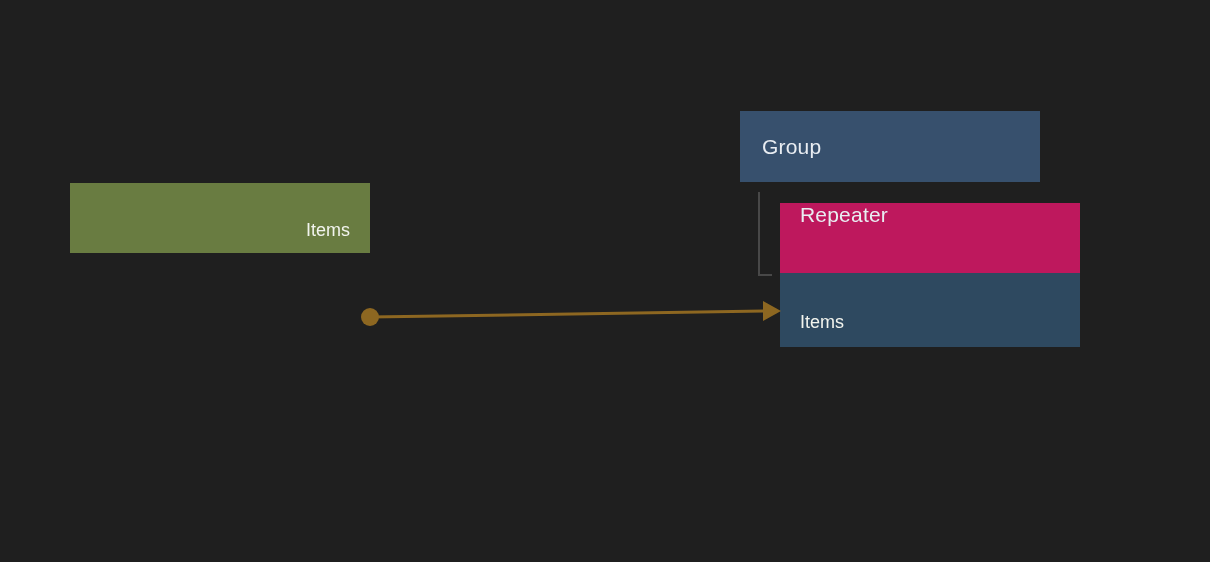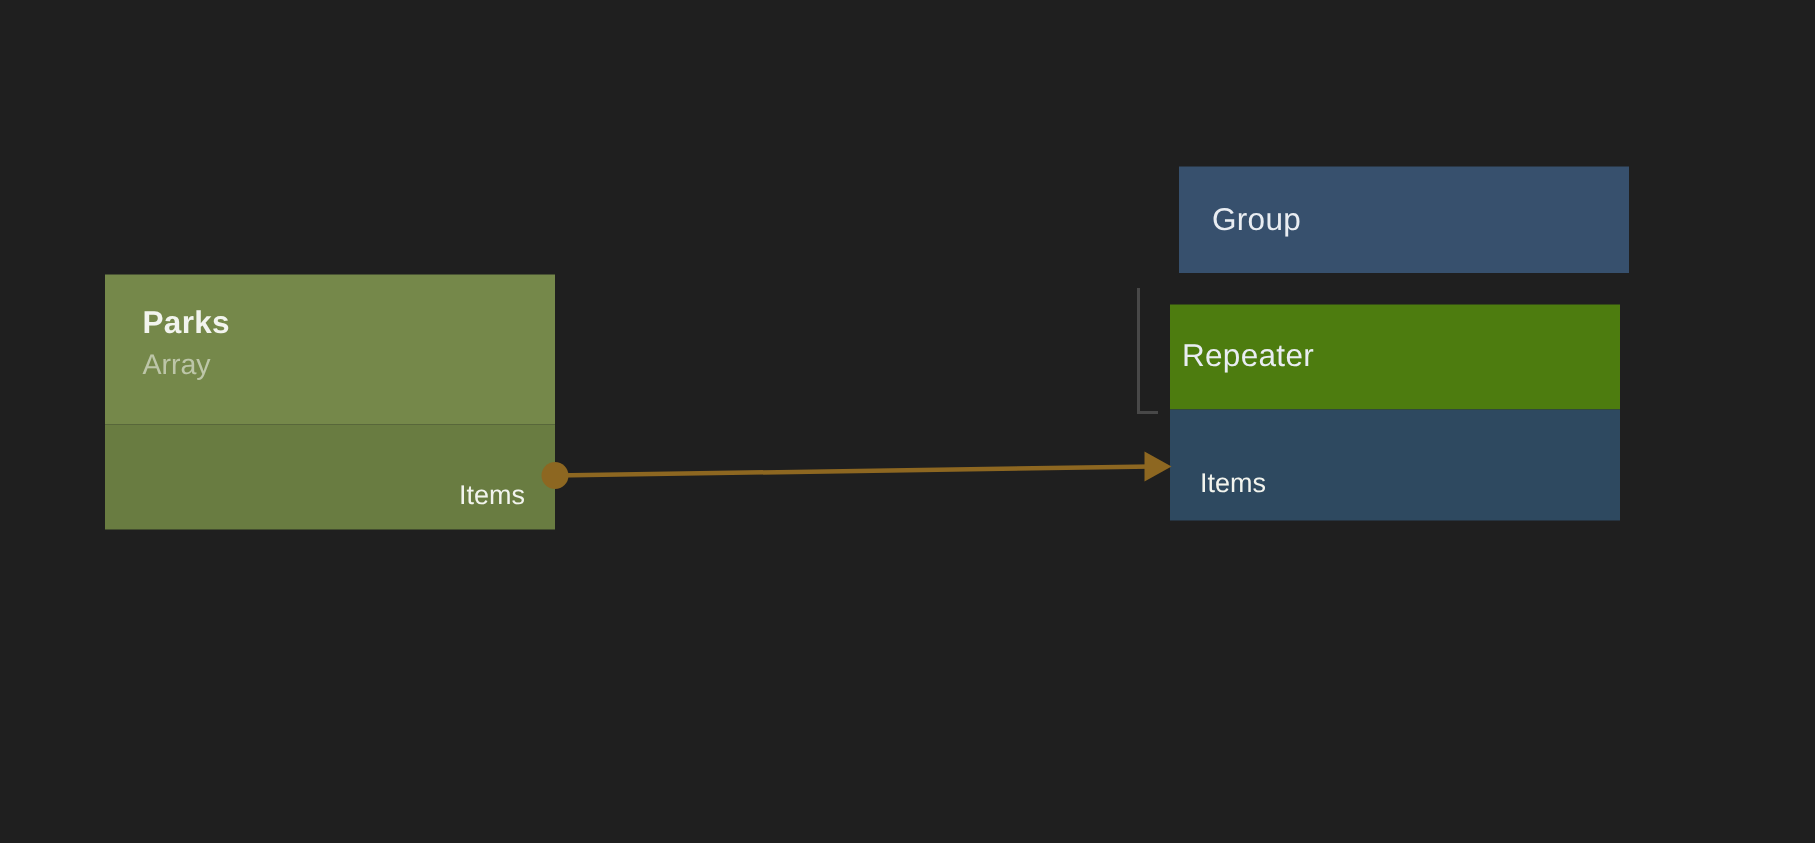--- a/index.html
+++ b/index.html
@@ -52,37 +52,35 @@
     margin-top: 24px;
   }
   
   .node-group {
     left: 740px; top: 111px;
     height: 71px;
     background: #37506d;
     display: flex;
     align-items: center;
     padding-left: 22px;
-    margin-left: 46px;
   }
   .node-group .node-title,
   .node-repeater .node-title {
     color: #e9edf2;
     font-size: 21px;
     font-weight: 400;
     letter-spacing: 0.2px;
   }
   
   .node-repeater { left: 780px; top: 203px; }
   .node-repeater .node-header {
     height: 70px;
-    background: #4d7c0f;
+    background: #be185d;
     display: flex;
-    align-items: center;
-    padding-left: 8px;
+    padding-left: 20px;
   }
   .node-repeater .node-row {
     height: 74px;
     background: #2e4960;
     display: flex;
     align-items: center;
     padding-left: 20px;
   }
   
   .tree-line-v {
@@ -104,24 +102,20 @@
     width: 1210px; height: 562px;
     overflow: visible;
   }
 </style>
 </head>
 <body>
 
 <div class="canvas">
 
   <div class="node node-parks">
-    <div class="node-header">
-      <div class="node-title">Parks</div>
-      <div class="node-subtitle">Array</div>
-    </div>
     <div class="node-row">
       <span class="port-label">Items</span>
     </div>
   </div>
 
   <div class="node node-group">
     <div class="node-title">Group</div>
   </div>
 
   <div class="tree-line-v"></div>

